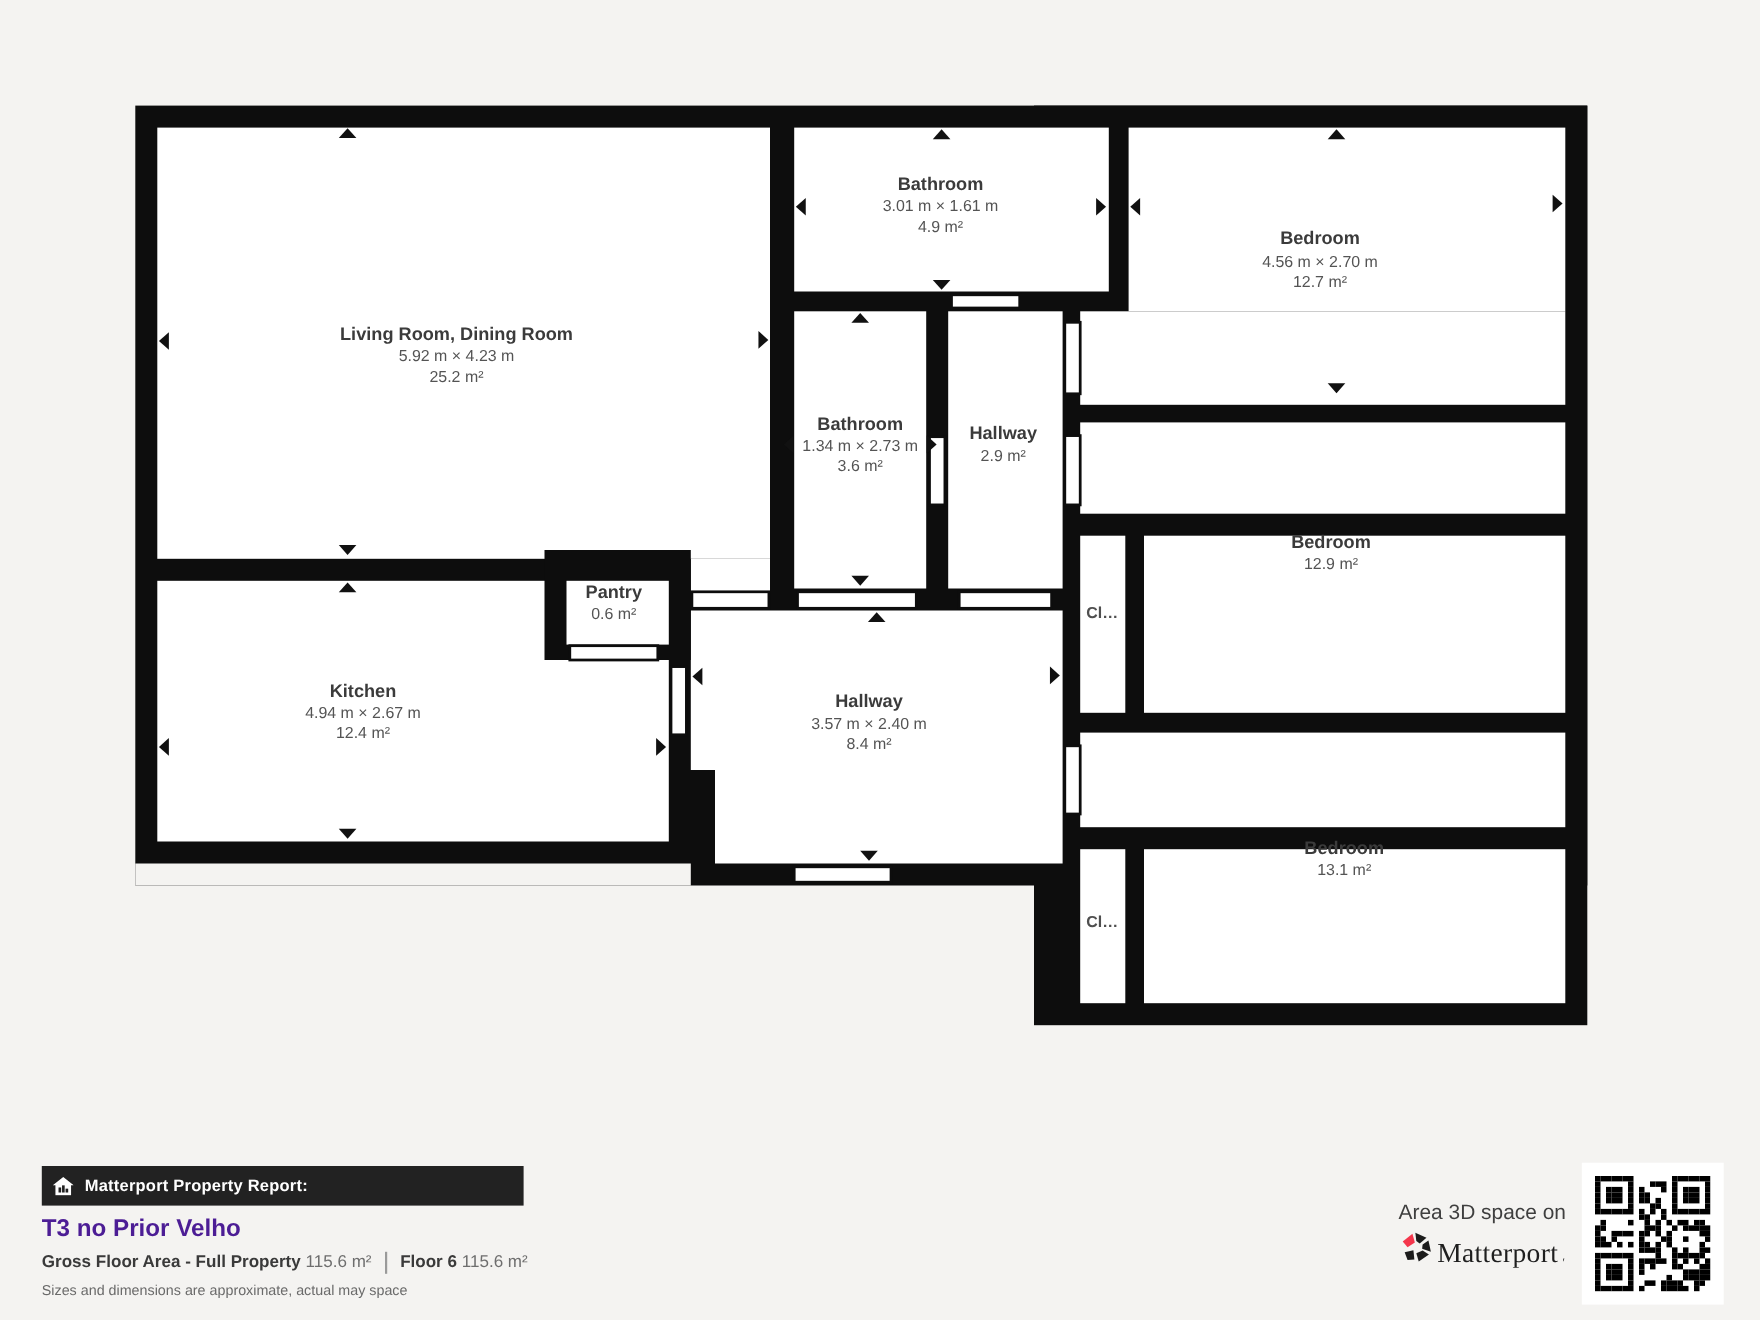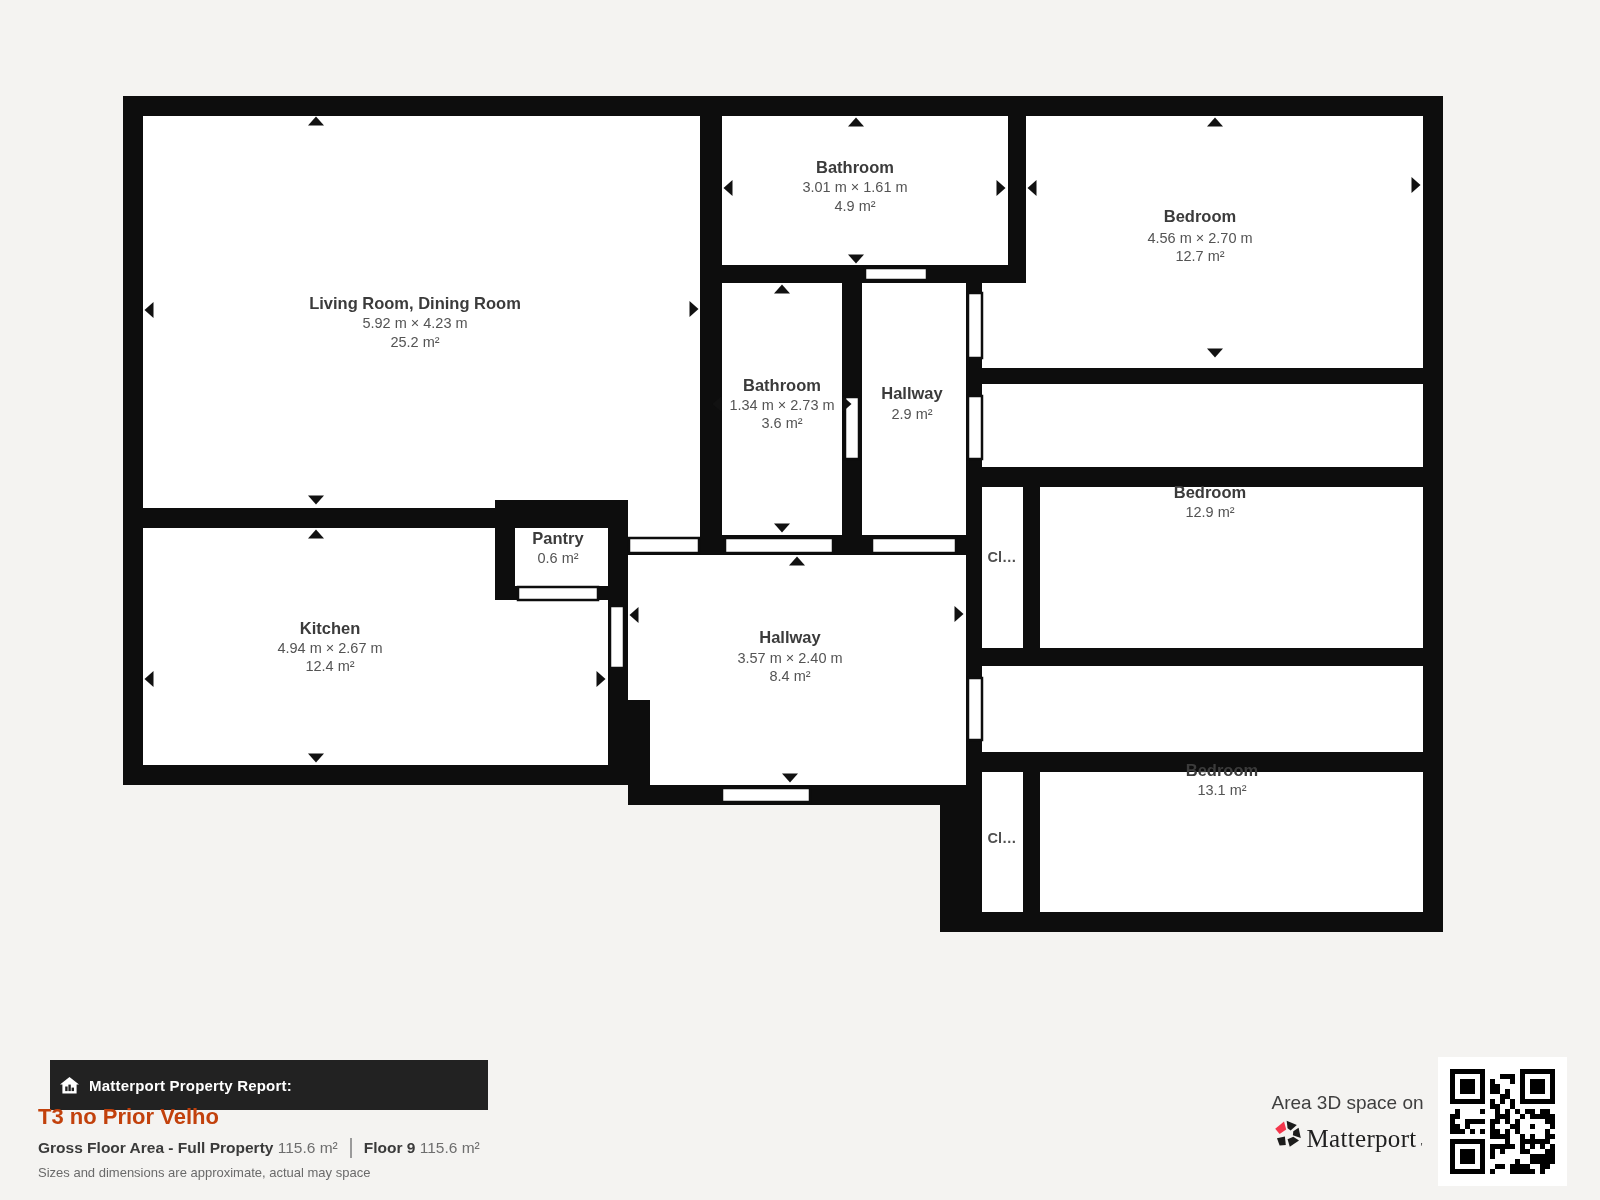--- a/index.html
+++ b/index.html
@@ -14,28 +14,28 @@
   .rname{font:700 16.5px "Liberation Sans", sans-serif; fill:#3b3b3b;}
   .rdim{font:400 14.5px "Liberation Sans", sans-serif; fill:#545454;}
   .rcl{font:700 14.5px "Liberation Sans", sans-serif; fill:#4f4f4f;}
   .wall{fill:#0d0d0d;}
   .cut{fill:#f4f3f1;}
   .roomfill{fill:#ffffff;}
   .door{fill:#ffffff;stroke:#0d0d0d;stroke-width:2.5;}
   .arr{fill:#111111;}
   
   .bar{
-    position:absolute;left:50px;top:1060px;width:438px;height:50px;
+    position:absolute;left:38px;top:1060px;width:438px;height:36px;
     background:#222222;display:flex;align-items:center;gap:10px;padding:0;
   }
   .bar .icon{margin-left:10px;display:flex;align-items:center;}
   .bar .blabel{color:#ffffff;font-weight:700;font-size:15px;letter-spacing:.2px;}
   .title{
     position:absolute;left:38px;top:1104px;
-    font-size:22px;font-weight:700;color:#c2410c;
+    font-size:22px;font-weight:700;color:#4c1d95;
   }
   .meta{
     position:absolute;left:38px;top:1138px;font-size:15.5px;color:#6e6e6e;
     display:flex;align-items:center;white-space:pre;
   }
   .meta .b{font-weight:700;color:#3a3a3a;}
   .meta .sep{display:inline-block;width:2px;height:20px;background:#9a9a9a;margin:0 12px;}
   .disc{
     position:absolute;left:38px;top:1165px;font-size:13px;color:#6a6a6a;
   }
@@ -184,21 +184,21 @@
     <svg width="19" height="17" viewBox="0 0 19 17">
       <polygon points="9.5,0 19,7.6 16.6,7.6 16.6,16.5 2.4,16.5 2.4,7.6 0,7.6" fill="#ffffff"></polygon>
       <rect x="5.2" y="9.5" width="2.4" height="4.6" fill="#222222"></rect>
       <rect x="8.4" y="7.6" width="2.4" height="6.5" fill="#222222"></rect>
       <rect x="11.6" y="10.6" width="2.4" height="3.5" fill="#222222"></rect>
     </svg>
   </span>
   <span class="blabel">Matterport Property Report:</span>
 </div>
 <div class="title">T3 no Prior Velho</div>
-<div class="meta"><span class="b">Gross Floor Area - Full Property</span><span> </span><span>115.6 m²</span><span class="sep"></span><span class="b">Floor 9</span><span> </span><span>115.6 m²</span></div>
+<div class="meta"><span class="b">Gross Floor Area - Full Property</span><span> </span><span>115.6 m²</span><span class="sep"></span><span class="b">Floor 6</span><span> </span><span>115.6 m²</span></div>
 <div class="disc">Sizes and dimensions are approximate, actual may space</div>
 
 <div class="visit">Area 3D space on</div>
 <div class="brandrow">
   <span>
     <svg width="30" height="31" viewBox="0 0 34 34">
       <path d="M2.5,11.5 L12.5,3.5 L15,12.5 L7.5,17.5 Z" fill="#f4364c"></path>
       <path d="M15.5,2.5 L27,7.5 L20,13.5 L16.5,11 Z" fill="#1c1c1c"></path>
       <path d="M29,10.5 L31.5,22 L22.5,19 L23,14.5 Z" fill="#1c1c1c"></path>
       <path d="M29.5,25 L19,32 L16.5,23.5 L23,20.8 Z" fill="#1c1c1c"></path>

